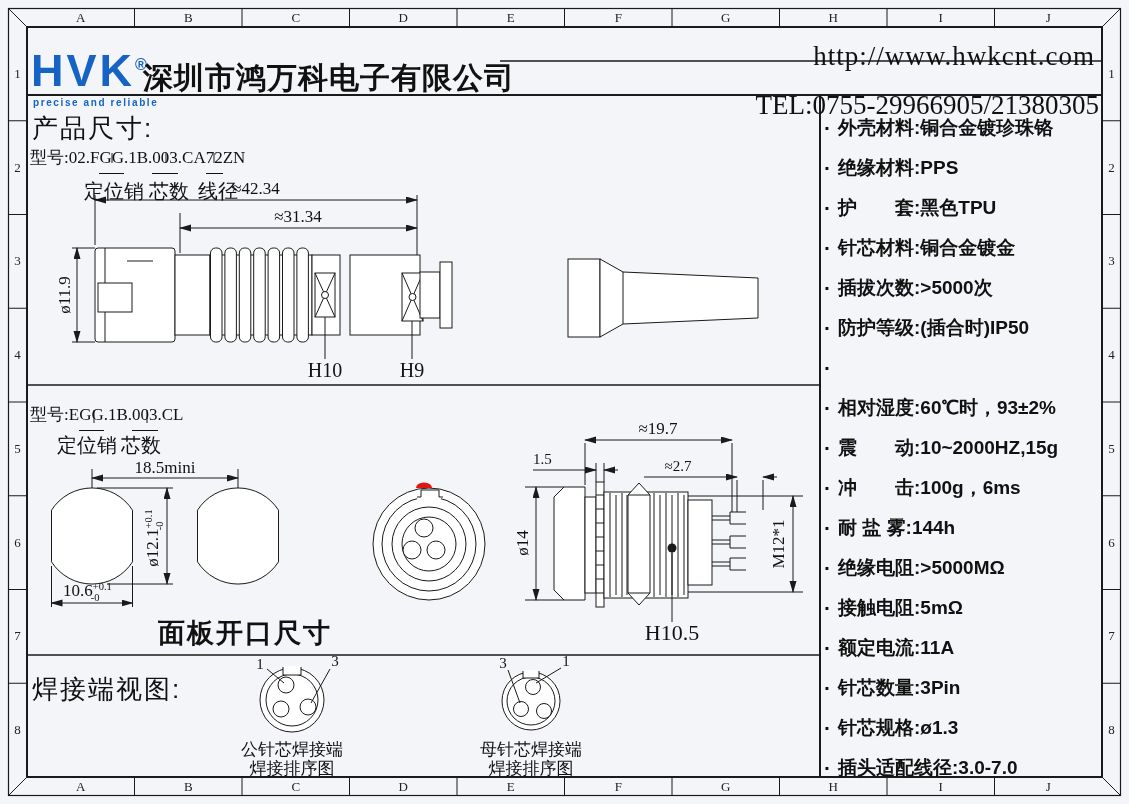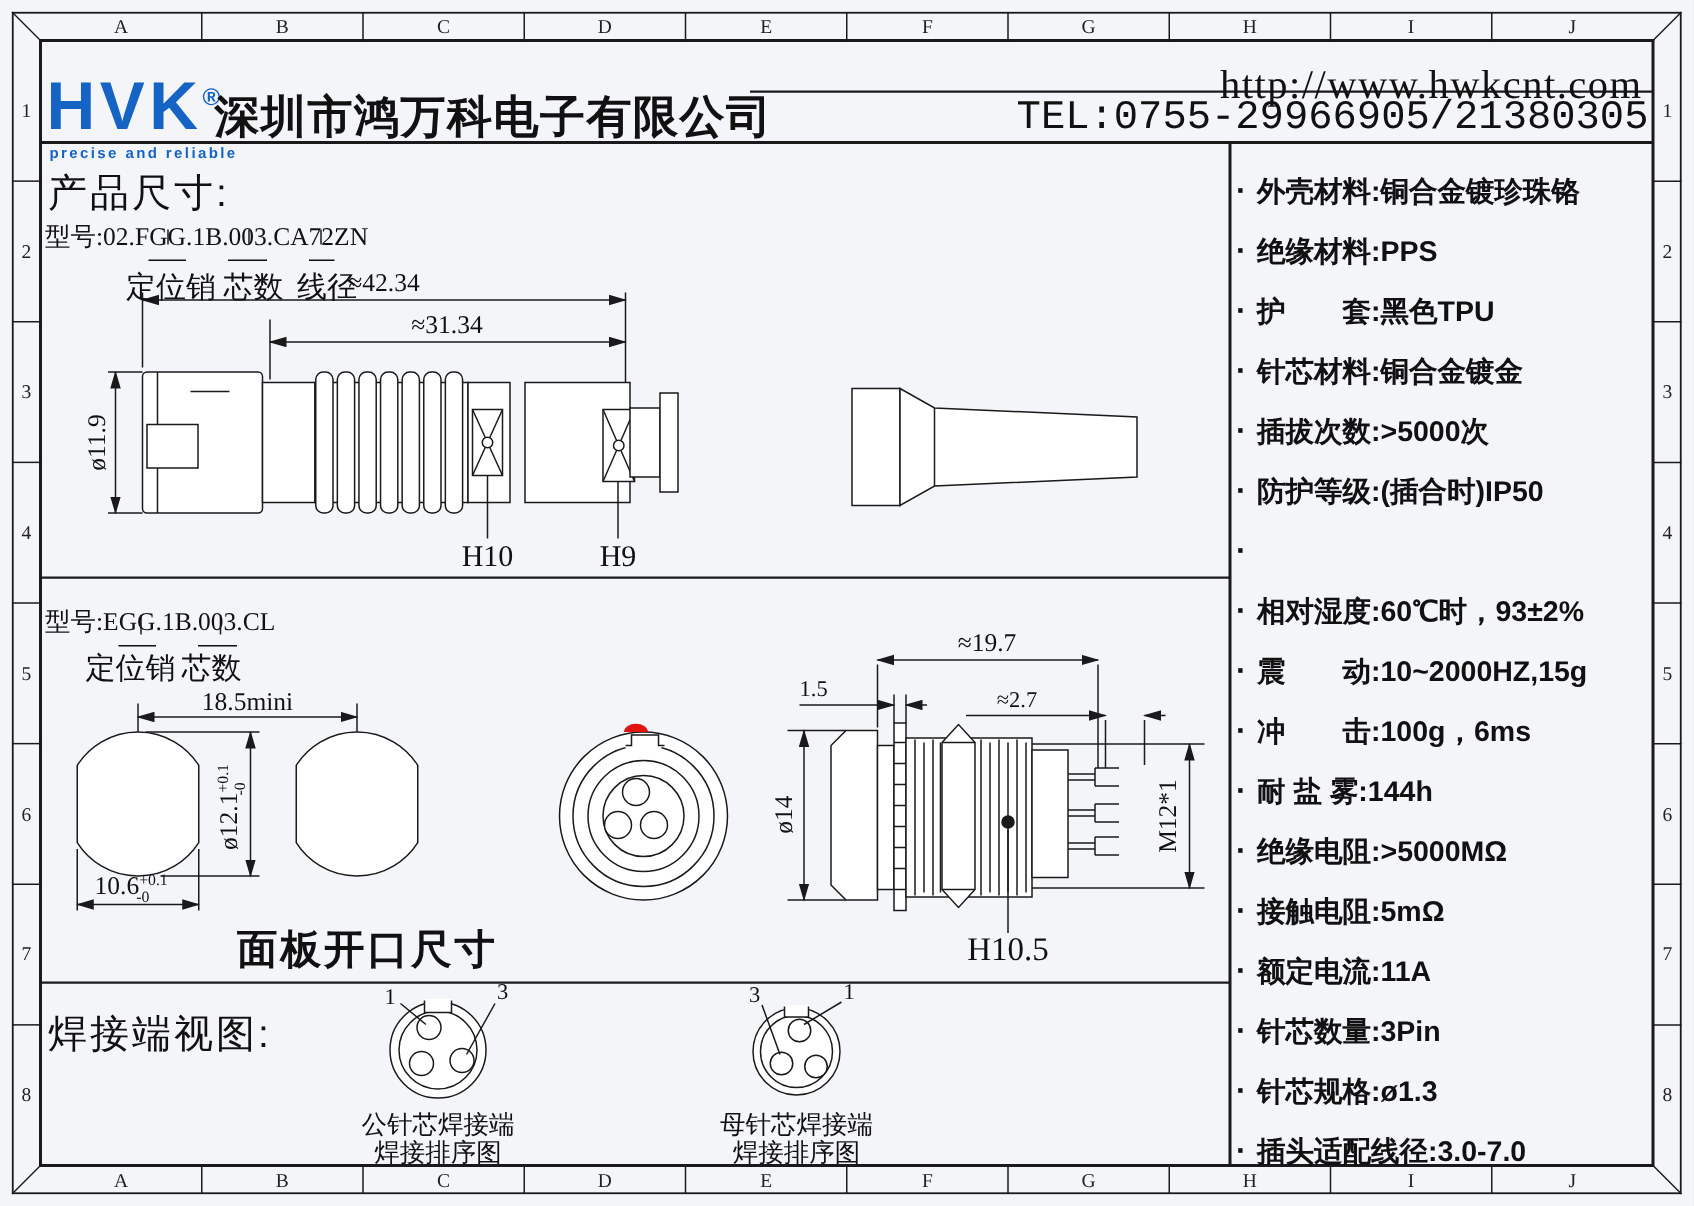--- a/index.html
+++ b/index.html
@@ -28,21 +28,21 @@
   .band-right{left:1102px;top:27px;width:19px;height:750px;flex-direction:column;}
   
   .logo{left:31px;top:36px;font-size:45px;font-weight:800;letter-spacing:3px;
         color:var(--brand,#1563c4);line-height:1;z-index:4;}
   .logo sup{font-size:16px;font-weight:700;letter-spacing:0;}
   .tagline{left:33px;top:85px;font-size:10px;font-weight:700;letter-spacing:1.6px;
         color:var(--brand,#1563c4);z-index:4;}
   .company{left:143px;top:46px;font-size:30px;font-weight:600;letter-spacing:1px;z-index:4;}
   .hdr-web{right:34px;top:29px;font-family:"Liberation Serif",serif;font-size:27px;
         letter-spacing:1px;z-index:4;}
-  .hdr-tel{right:30px;top:52px;font-family:Liberation Mono, monospace;font-size:27px;z-index:4;}
+  .hdr-tel{right:30px;top:78px;font-family:Liberation Serif, serif;font-size:27px;z-index:4;}
   
   .sec-title{font-size:26px;font-weight:500;letter-spacing:2px;z-index:4;}
   .model-line{font-family:"Liberation Serif",serif;font-size:17px;z-index:4;}
   .model-line .u{border-bottom:1.5px solid #111;padding-bottom:6px;}
   .callout{font-size:20px;font-weight:500;z-index:4;}
   .panel-cap{font-size:27px;font-weight:600;letter-spacing:2px;z-index:4;}
   
   .specs{left:822px;top:96px;width:278px;height:680px;display:flex;
         flex-direction:column;z-index:4;}
   .spec-row{height:40px;display:flex;align-items:center;font-size:19px;

